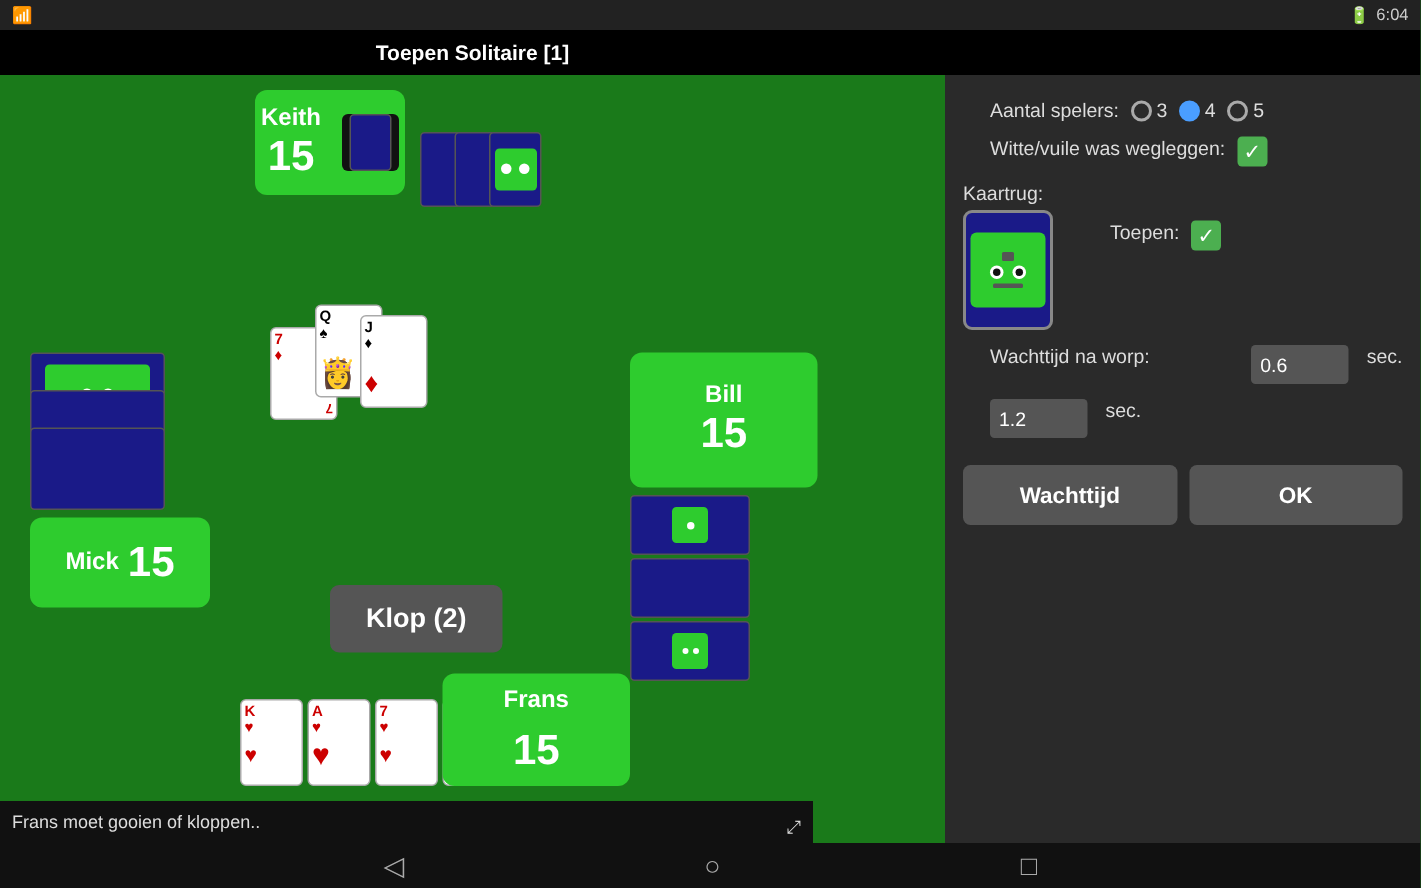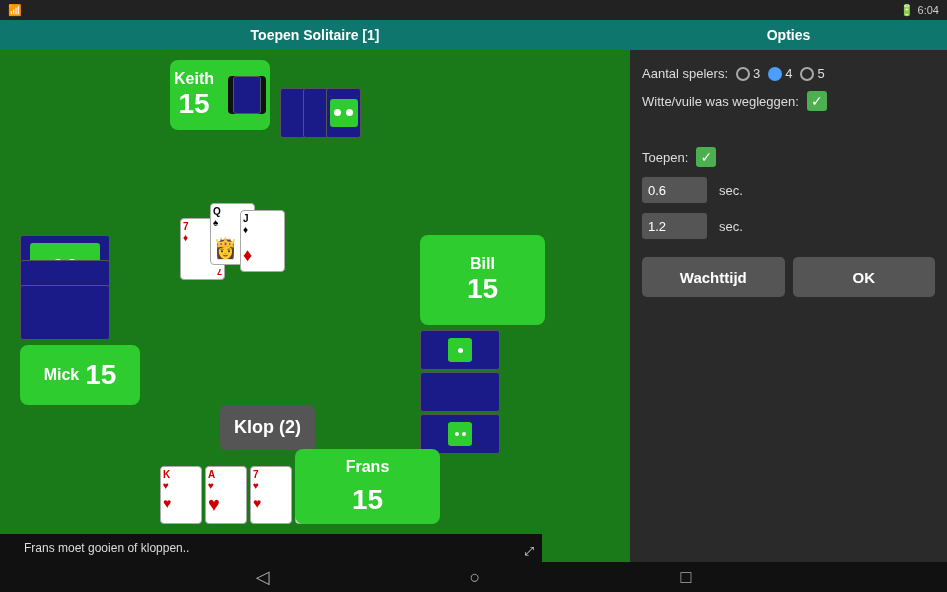--- a/index.html
+++ b/index.html
@@ -27,21 +27,21 @@
       position: absolute;
       left: 8px;
       display: flex;
       gap: 4px;
     }
 
     
     #title-bar {
       width: 947px;
       height: 30px;
-      background: #0f766e;
+      background: #000000;
       display: flex;
       align-items: center;
     }
     #title-left {
       width: 630px;
       text-align: center;
       color: #fff;
       font-size: 14px;
       font-weight: bold;
     }
@@ -72,21 +72,21 @@
     
     #bottom-status {
       position: absolute;
       bottom: 0;
       left: 0;
       width: 542px;
       height: 28px;
       background: #111;
       display: flex;
       align-items: center;
-      padding: 0 24px;
+      padding: 0 8px;
     }
     #bottom-status span {
       color: #ddd;
       font-size: 12px;
     }
     #fullscreen-btn {
       position: absolute;
       right: 8px;
       bottom: 4px;
       color: #aaa;
@@ -163,26 +163,26 @@
       bottom: 35px;
       left: 295px;
       width: 130px;
       height: 80px;
       padding: 8px;
     }
 
     
     #klop-btn {
       position: absolute;
-      top: 355px;
+      top: 340px;
       left: 220px;
       background: #555;
       color: #fff;
       border-radius: 6px;
-      padding: 12px 14px;
+      padding: 12px 24px;
       font-size: 18px;
       font-weight: bold;
       cursor: pointer;
       text-align: right;
     }
 
     
     .face-card {
       width: 45px;
       height: 62px;
@@ -210,22 +210,22 @@
       height: 512px;
       background: #2a2a2a;
       padding: 16px 12px;
       display: flex;
       flex-direction: column;
       gap: 10px;
     }
 
     .option-row {
       display: flex;
-      align-items: center;
       gap: 8px;
+      margin-left: 18px;
     }
     .option-label {
       color: #ddd;
       font-size: 13px;
     }
     .radio-group {
       display: flex;
       align-items: center;
       gap: 8px;
     }
@@ -391,21 +391,20 @@
 <body>
 
 <div id="status-bar">
   <span class="left-icons">📶</span>
   <span>🔋</span>
   <span style="margin-left:4px;">6:04</span>
 </div>
 
 <div id="title-bar">
   <div id="title-left">Toepen Solitaire [1]</div>
-  <div id="title-right">Opties</div>
 </div>
 
 <div id="main">
 
   <div id="game-area">
 
     <div id="keith-panel" class="player-panel">
       <div style="display:flex;flex-direction:column;align-items:center;">
         <span class="player-name">Keith</span>
         <span class="player-score">15</span>
@@ -515,21 +514,21 @@
         <div class="card-corner suit-red" style="font-size:10px;">7<br>♥</div>
         <div style="font-size:14px;text-align:center;color:#cc0000;margin-top:4px;">♥</div>
       </div>
 
       <div class="face-card" style="width:42px;height:58px;">
         <div class="card-corner suit-red" style="font-size:10px;">9<br>♥</div>
         <div style="font-size:14px;text-align:center;color:#cc0000;margin-top:4px;">♥</div>
       </div>
     </div>
 
-    <div id="frans-panel" class="player-panel" style="bottom:38px;left:295px;width:145px;height:75px;flex-direction:column;gap:8px;padding:8px;">
+    <div id="frans-panel" class="player-panel" style="bottom:38px;left:295px;width:125px;height:75px;flex-direction:column;gap:8px;padding:8px;">
       <span class="player-name">Frans</span>
       <span class="player-score">15</span>
     </div>
 
     <div id="bottom-status">
       <span>Frans moet gooien of kloppen..</span>
       <span id="fullscreen-btn">⤢</span>
     </div>
 
   </div>
@@ -554,31 +553,52 @@
       </div>
     </div>
 
     <div class="option-row">
       <span class="option-label">Witte/vuile was wegleggen:</span>
       <div class="checkbox-tick">✓</div>
     </div>
 
     <div style="display:flex;gap:20px;align-items:flex-start;">
 
+      <div>
+        <div class="kaartrug-label">Kaartrug:</div>
+        <div class="kaartrug-card">
+          <div class="kaartrug-monster">
+
+            <div style="display:flex;flex-direction:column;align-items:center;gap:3px;">
+              <div style="width:8px;height:6px;background:#555;border-radius:1px;"></div>
+              <div style="display:flex;gap:6px;">
+                <div style="width:9px;height:9px;background:#fff;border-radius:50%;display:flex;align-items:center;justify-content:center;">
+                  <div style="width:5px;height:5px;background:#111;border-radius:50%;"></div>
+                </div>
+                <div style="width:9px;height:9px;background:#fff;border-radius:50%;display:flex;align-items:center;justify-content:center;">
+                  <div style="width:5px;height:5px;background:#111;border-radius:50%;"></div>
+                </div>
+              </div>
+              <div style="width:20px;height:3px;background:#555;border-radius:1px;"></div>
+            </div>
+          </div>
+        </div>
+      </div>
 
       <div class="geluid-section">
         <div style="height:20px;"></div>
         <div class="option-row">
           <span class="geluid-label">Toepen:</span>
           <div class="checkbox-tick">✓</div>
         </div>
       </div>
     </div>
 
     <div class="option-row">
+      <span class="option-label" style="flex:1;">Wachttijd na worp:</span>
       <input type="text" class="time-input" value="0.6" style="width: 65px;">
       <span class="sec-label" style="margin-left:4px;">sec.</span>
     </div>
 
     <div class="option-row">
       <input type="text" class="time-input" value="1.2" style="width: 65px;">
       <span class="sec-label" style="margin-left:4px;">sec.</span>
     </div>
 
 

